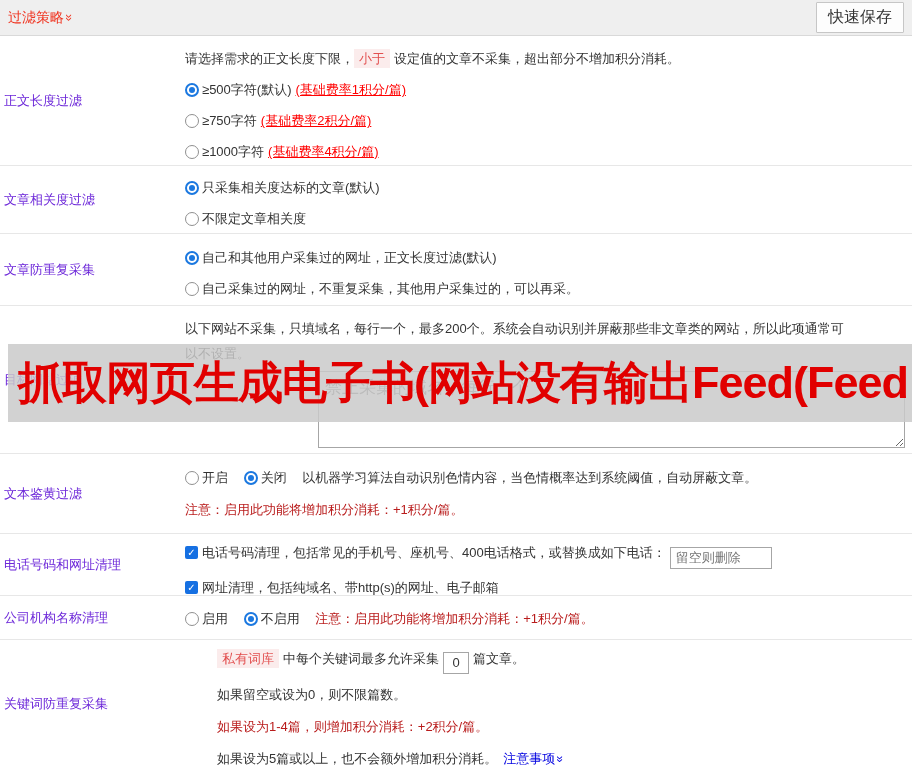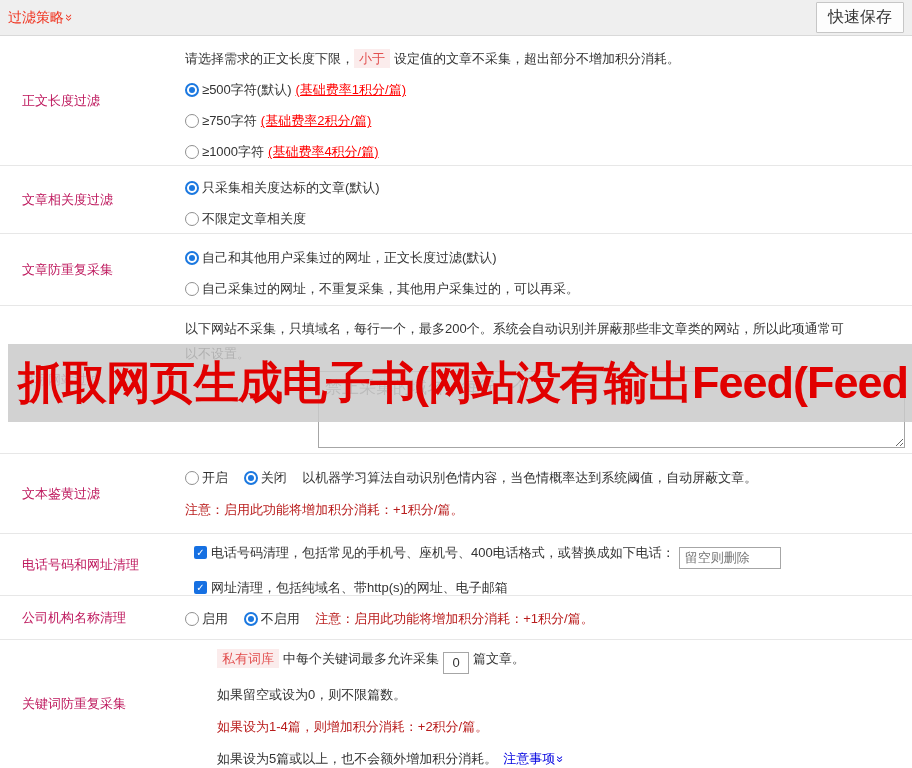--- a/index.html
+++ b/index.html
@@ -19,36 +19,36 @@
   .toolbar-title { color:#f0321e; font-size:14px; cursor:pointer; }
   .chev { display:inline-block; transform:rotate(90deg); font-size:13px; margin-left:2px; }
   .save-btn {
     background:#fdfdfd; border:1px solid #c6c6c6; border-radius:1px;
     padding:4px 11px; font-size:16px; color:#333; cursor:pointer;
     font-family:inherit;
   }
   
   .row { display:flex; border-bottom:1px solid #e7e7e7; }
   .row-label {
-    width:185px; flex-shrink:0; padding-left:22px;
-    display:flex; align-items:center; color:#be185d;
+    width:185px; flex-shrink:0; padding-left:4px;
+    display:flex; align-items:center; color:#6d28d9;
   }
   .row-content { flex:1; min-width:0; }
   .line { line-height:20px; }
   .r1 { height:130px; } .r1 .row-content { padding-top:13px; }
   .r1 .line { margin-bottom:11px; }
   .r2 { height:68px; }  .r2 .row-content { padding-top:12px; }
   .r2 .line { margin-bottom:11px; }
   .r3 { height:72px; }  .r3 .row-content { padding-top:14px; }
   .r3 .line { margin-bottom:11px; }
   .r4 { height:148px; } .r4 .row-content { padding-top:13px; }
   .r4 .line { margin-bottom:5px; }
   .r5 { height:80px; }  .r5 .row-content { padding-top:14px; }
   .r5 .line { margin-bottom:12px; }
-  .r6 { height:62px;gap:9px; }  .r6 .row-content { padding-top:7px; }
+  .r6 { height:62px; }  .r6 .row-content { padding-top:7px; }
   .r6 .line { margin-bottom:7px; line-height:24px; }
   .r7 { height:44px; }  .r7 .row-content { padding-top:13px; }
   .r8 { height:128px; border-bottom:none; } .r8 .row-content { padding-top:8px; }
   .r8 .line { margin-bottom:10px; line-height:22px;margin-left:32px; }
   
   .radio {
     display:inline-block; width:14px; height:14px; border-radius:50%;
     border:1px solid #909090; background:#fff; vertical-align:-3px;
     margin-right:3px; cursor:pointer;
   }

